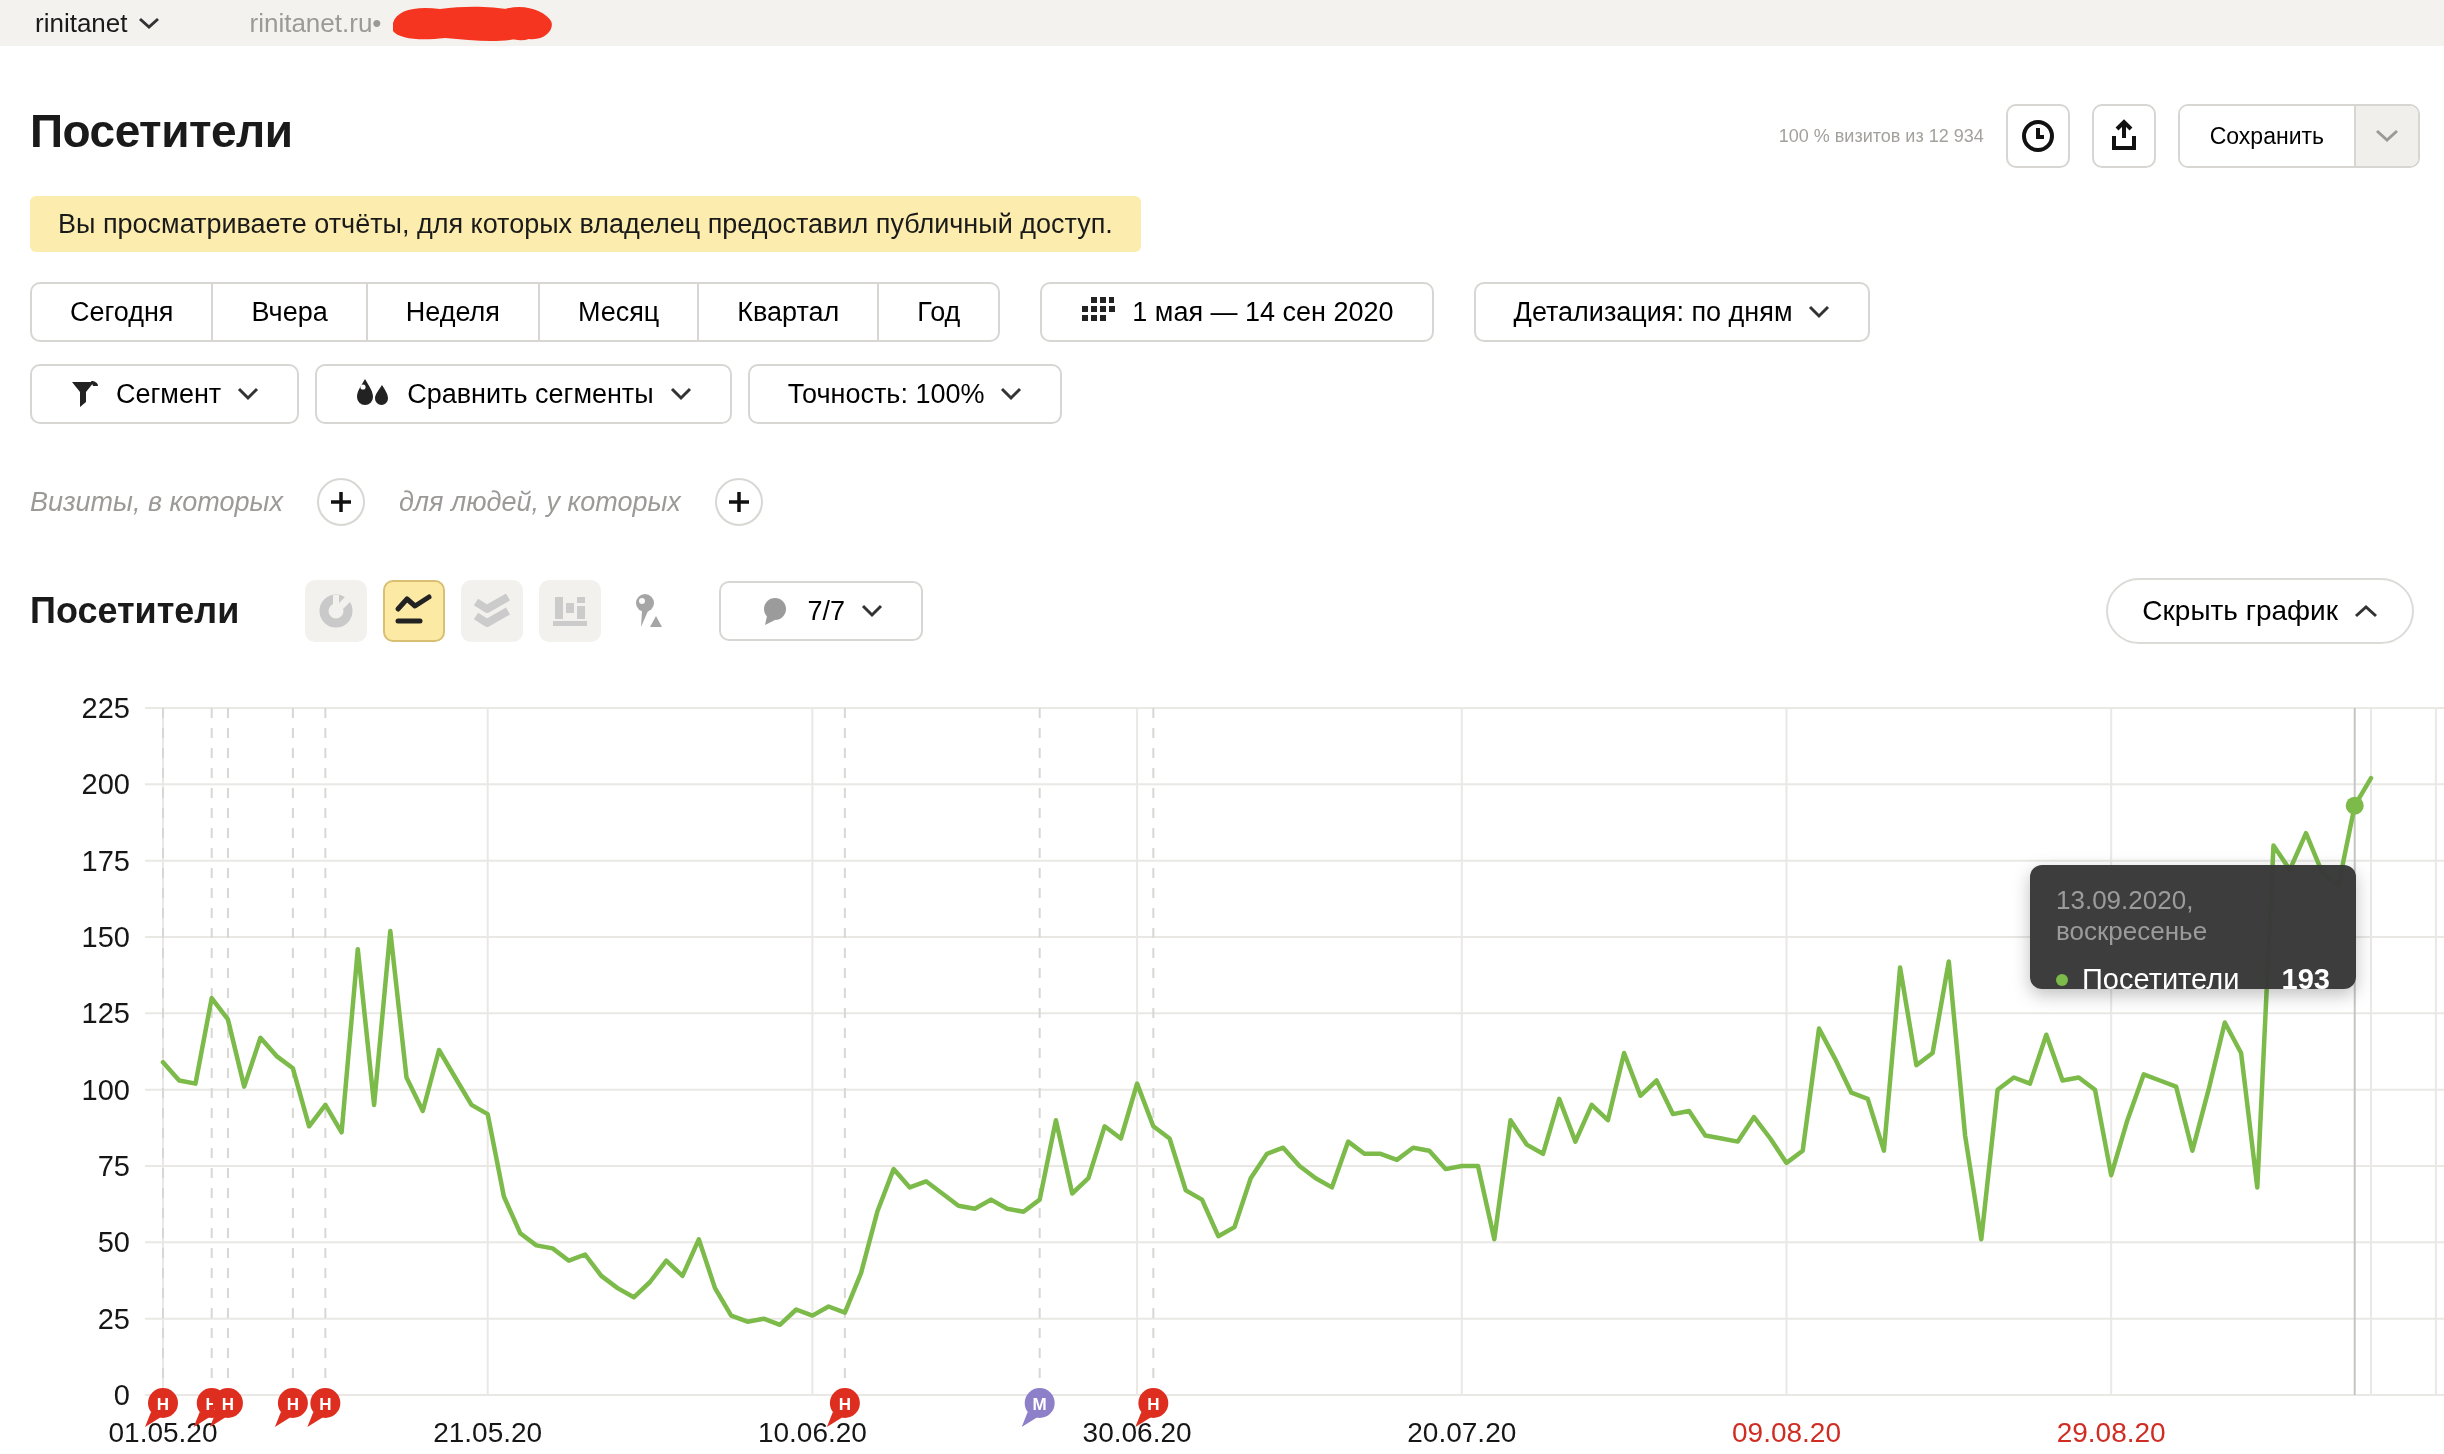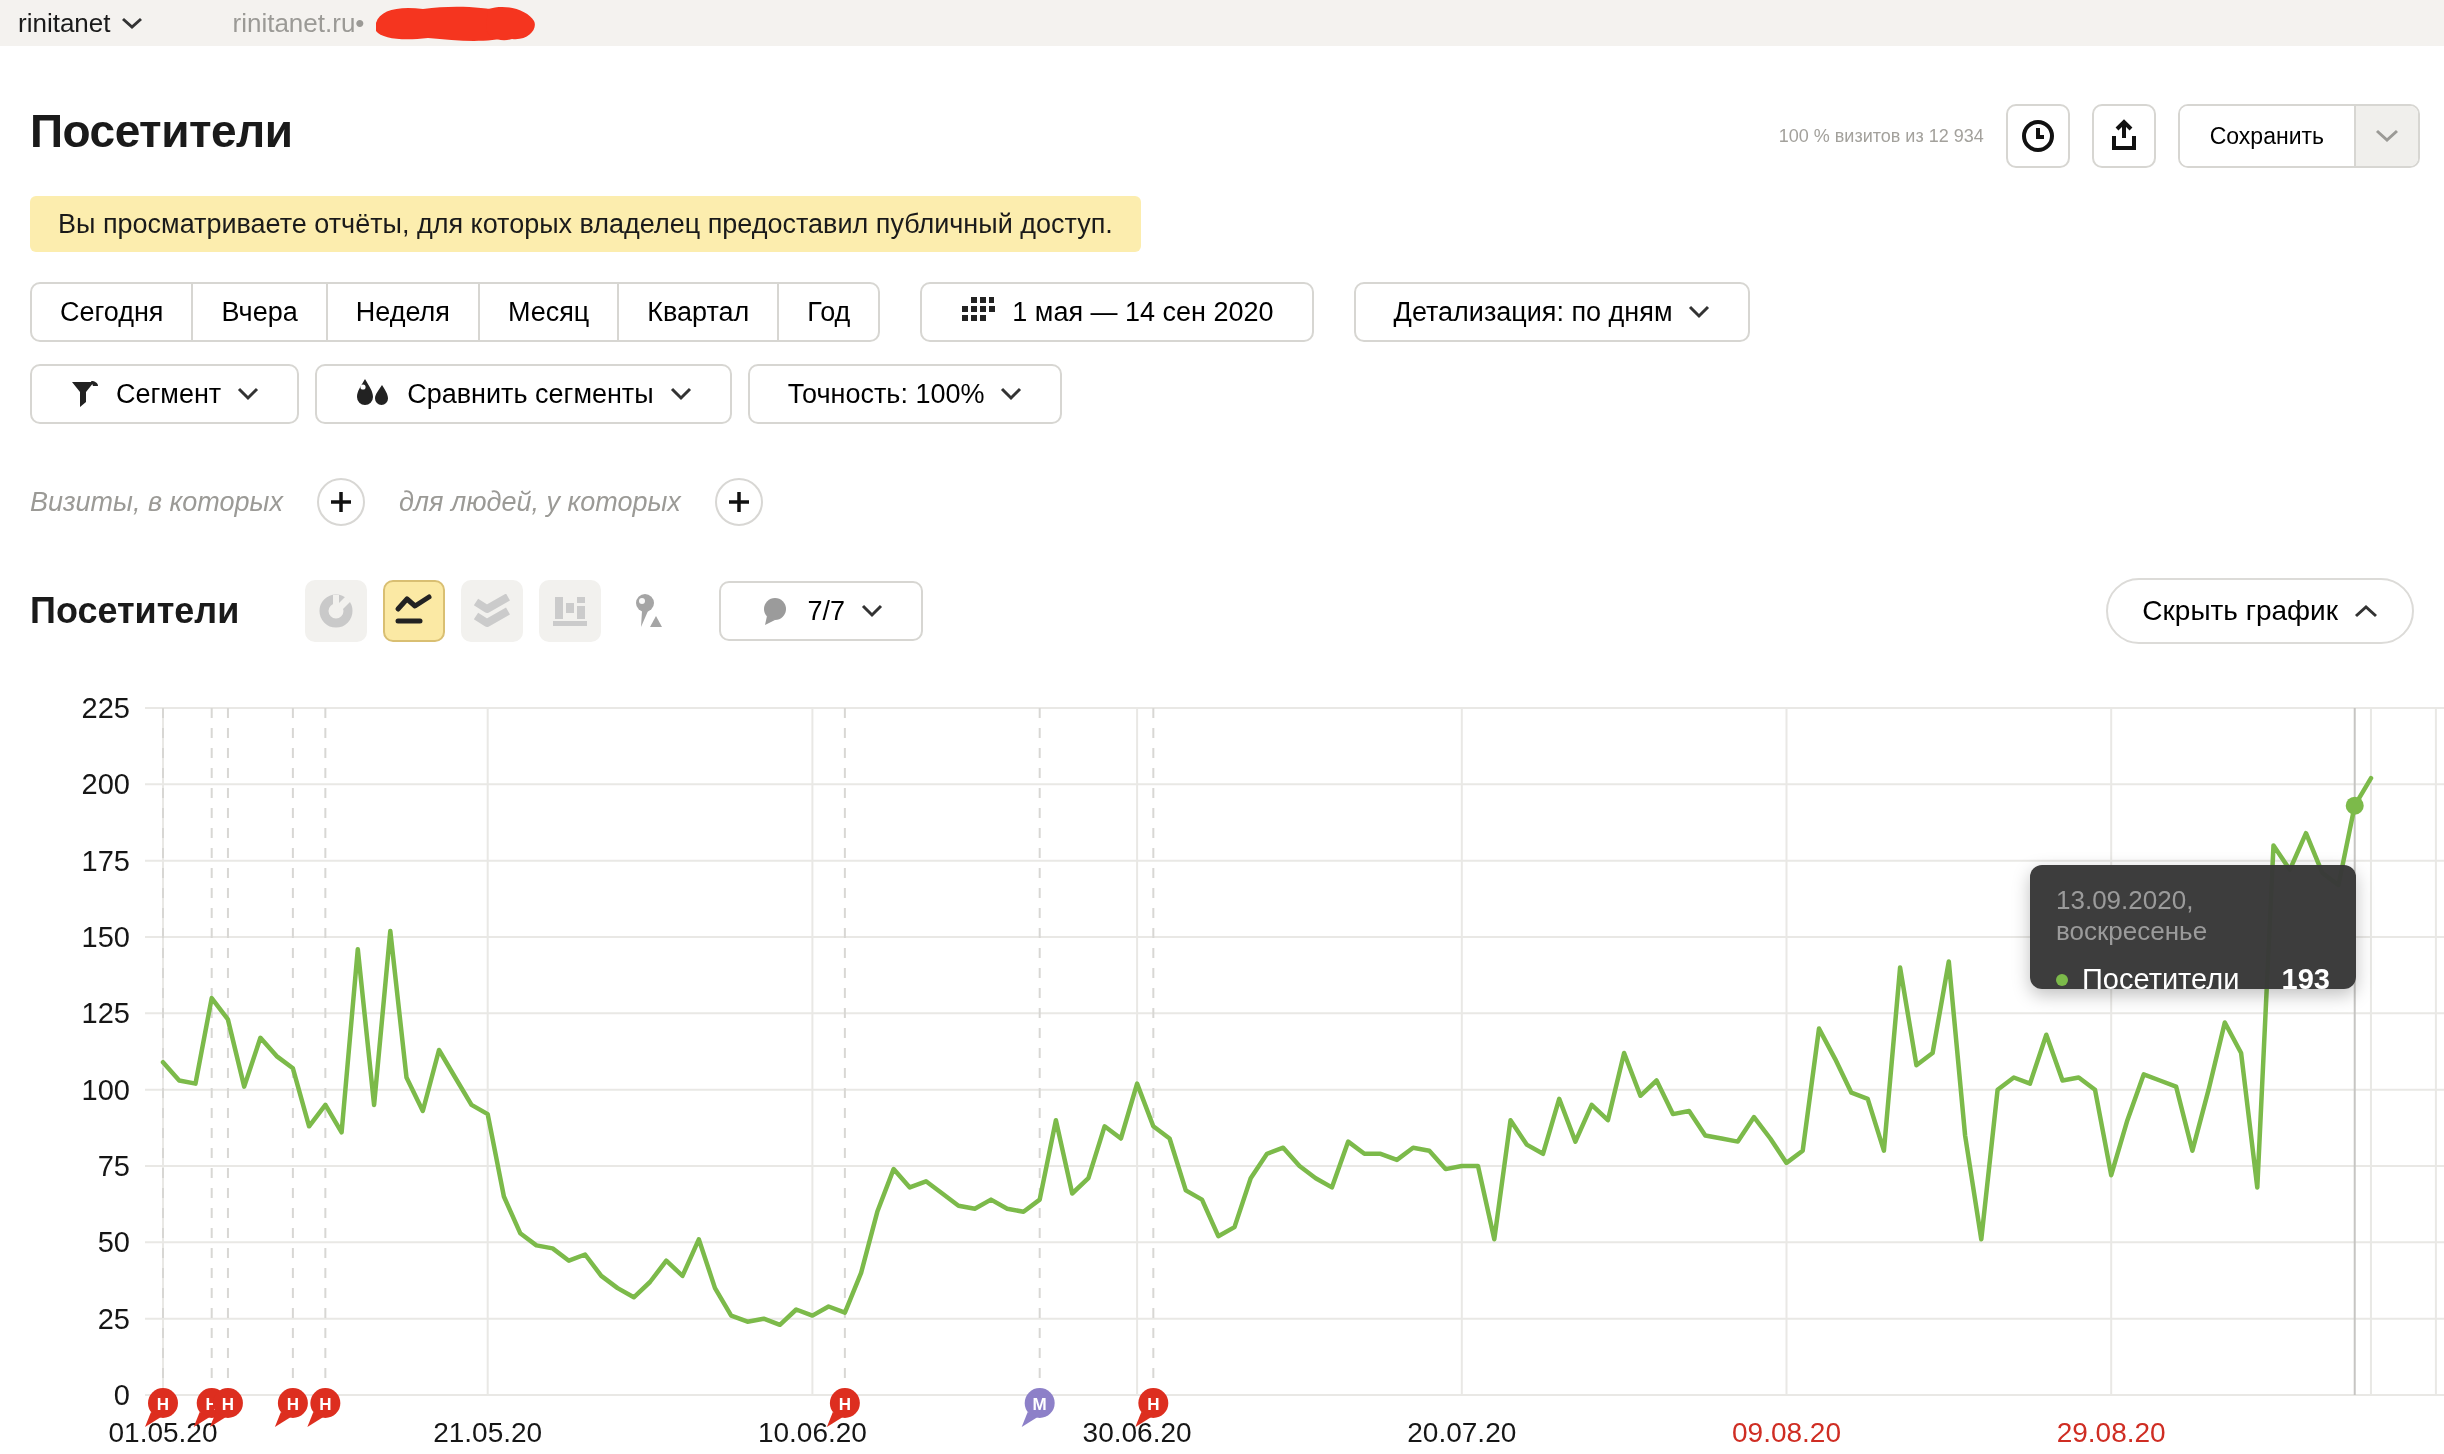--- a/index.html
+++ b/index.html
@@ -2,21 +2,21 @@
 <html><head>
 <meta charset="utf-8">
 <style>
   * { margin:0; padding:0; box-sizing:border-box; }
   html,body { width:2444px; height:1454px; background:#fff; overflow:hidden;
     font-family:"Liberation Sans","DejaVu Sans",sans-serif; color:#1a1a1a; }
   .page { position:relative; width:2444px; height:1454px; }
 
   
   .topbar { position:absolute; left:0; top:0; width:2444px; height:46px;
-    background:#f4f2ef; display:flex; align-items:center; padding-left:18px; }
+    background:#f4f2ef; display:flex; align-items:center; padding-left:35px; }
   .counter-switcher { display:flex; align-items:center; gap:10px; font-size:26px; font-weight:500; cursor:pointer; }
   .site-info { display:flex; align-items:center; margin-left:90px; font-size:26px; color:#9b9a96; }
   .scribble { margin-left:4px; }
 
   
   .title-row { position:absolute; left:0; top:96px; width:2444px; height:80px; }
   h1.page-title { position:absolute; left:30px; top:8px; font-size:46px; font-weight:600; letter-spacing:-0.5px; }
   .right-controls { position:absolute; right:24px; top:8px; display:flex; align-items:center; gap:22px; }
   .sample-info { font-size:18px; color:#a3a19c; }
   .icon-btn { width:64px; height:64px; border:2px solid #d7d6d2; border-radius:10px; background:#fff;
@@ -27,21 +27,21 @@
     display:flex; align-items:center; justify-content:center; cursor:pointer; }
 
   
   .banner { position:absolute; left:30px; top:196px; height:56px; display:inline-flex; align-items:center;
     background:#fcedae; border-radius:6px; padding:0 28px; font-size:27px; }
 
   
   .period-row { position:absolute; left:30px; top:282px; display:flex; align-items:center; gap:40px; }
   .btn-group { display:flex; border:2px solid #d7d6d2; border-radius:10px; background:#fff; height:60px; }
   .btn-group button { background:transparent; border:none; border-left:2px solid #d7d6d2; font-size:27px;
-    padding:0 28px; cursor:pointer; font-family:inherit; }
+    padding:0 38px; cursor:pointer; font-family:inherit; }
   .btn-group button:first-child { border-left:none; }
   .ctl-btn { display:inline-flex; align-items:center; gap:16px; height:60px; background:#fff;
     border:2px solid #d7d6d2; border-radius:10px; font-size:27px; padding:0 38px; cursor:pointer; font-family:inherit; }
 
   .segment-row { position:absolute; left:30px; top:364px; display:flex; align-items:center; gap:16px; }
 
   .filter-row { position:absolute; left:30px; top:478px; display:flex; align-items:center; gap:24px;font-style:italic; }
   .filter-label { font-size:27px; color:#9b9a96; }
   .plus-btn { width:48px; height:48px; border-radius:50%; border:2px solid #d8d7d4; background:#fff;
     display:flex; align-items:center; justify-content:center; cursor:pointer; margin:0 10px; }

